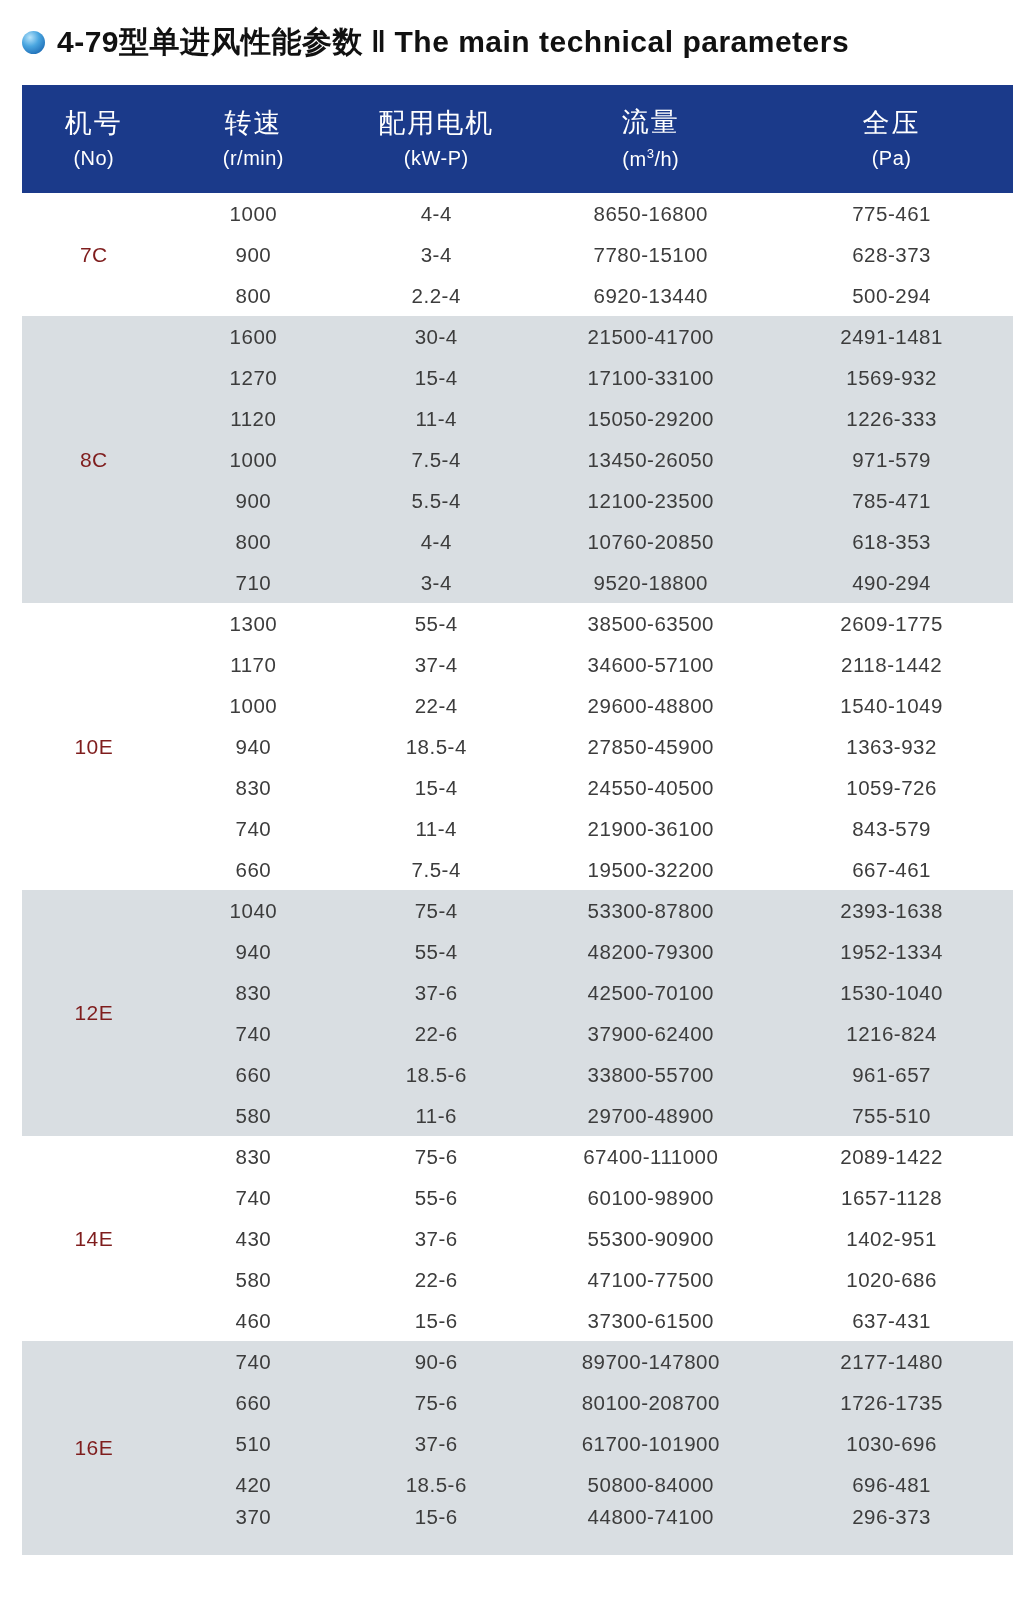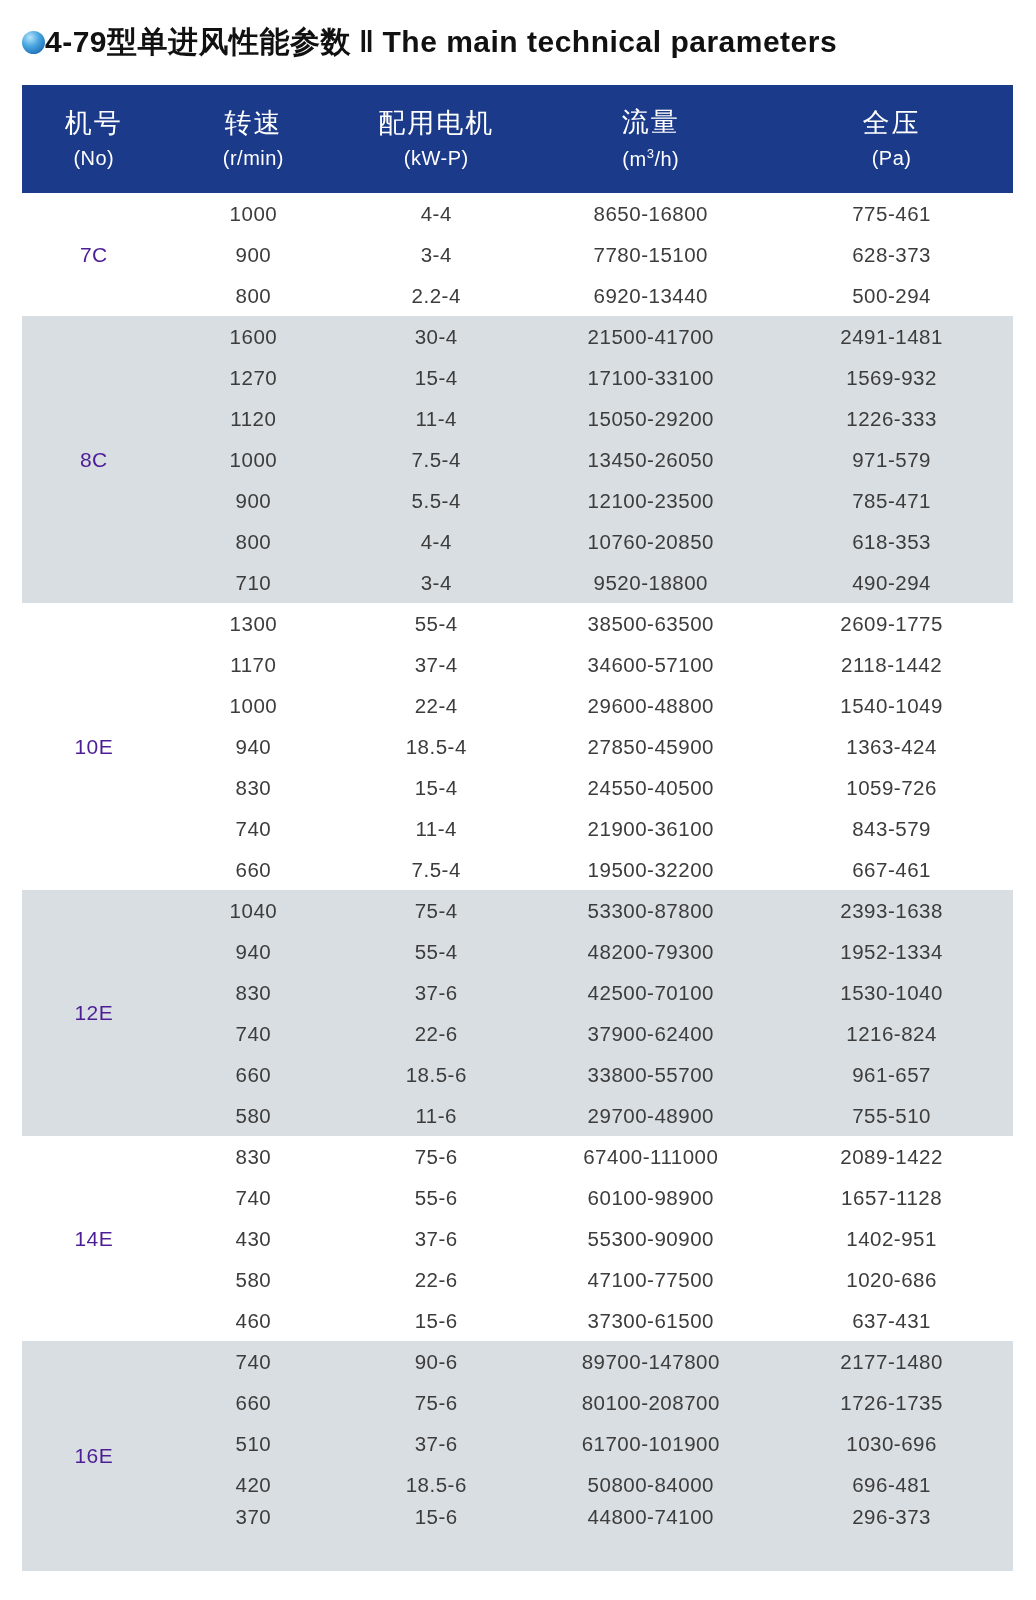--- a/index.html
+++ b/index.html
@@ -13,21 +13,21 @@
   body{
     width:1036px;height:1600px;
     font-family:"Liberation Sans","DejaVu Sans",sans-serif;
     position:relative;
   }
   .page{position:relative;width:1036px;height:1600px;background:#ffffff;overflow:hidden;}
 
   
   .title-row{
     position:absolute;left:22px;top:22px;
-    display:flex;align-items:center;
+    display:flex;align-items:center;gap:12px;
   }
   .bullet{
     width:23px;height:23px;border-radius:50%;
     background:radial-gradient(circle at 35% 28%, #b8e4fb 0%, #4aa6e0 40%, #0b55a4 100%);
     flex:0 0 auto;
   }
   .title{
     font-size:30px;font-weight:bold;color:var(--title-black);
     letter-spacing:0.5px;white-space:nowrap;
   }
@@ -52,24 +52,24 @@
   }
   thead .zh{font-size:27px;letter-spacing:2px;line-height:1.15;}
   thead .unit{font-size:20px;margin-top:8px;letter-spacing:0.5px;}
   thead .unit sup{font-size:13px;}
 
   tbody td{
     height:41px;text-align:center;vertical-align:middle;
     font-size:20.5px;color:var(--body-text);
     letter-spacing:0.5px;
   }
-  tbody td.no-cell{font-size:21px;color:#4c1d95;}
+  tbody td.no-cell{font-size:21px;color:#7f1d1d;}
   tr.band td{background:var(--band-gray);}
   tr.plain td{background:#ffffff;}
-  tr.group-end td{padding-bottom:42px;}
+  tr.group-end td{padding-bottom:26px;}
 </style>
 </head>
 <body>
 
 <div class="page">
 
   <div class="title-row">
     <span class="bullet"></span>
     <h1 class="title"><span>4-79型单进风性能参数</span><span class="divider">‖</span><span>The main technical parameters</span></h1>
   </div>
@@ -185,21 +185,21 @@
         <tr class="plain">
           <td>1000</td>
           <td>22-4</td>
           <td>29600-48800</td>
           <td>1540-1049</td>
         </tr>
         <tr class="plain">
           <td>940</td>
           <td>18.5-4</td>
           <td>27850-45900</td>
-          <td>1363-424</td>
+          <td>1363-932</td>
         </tr>
         <tr class="plain">
           <td>830</td>
           <td>15-4</td>
           <td>24550-40500</td>
           <td>1059-726</td>
         </tr>
         <tr class="plain">
           <td>740</td>
           <td>11-4</td>

